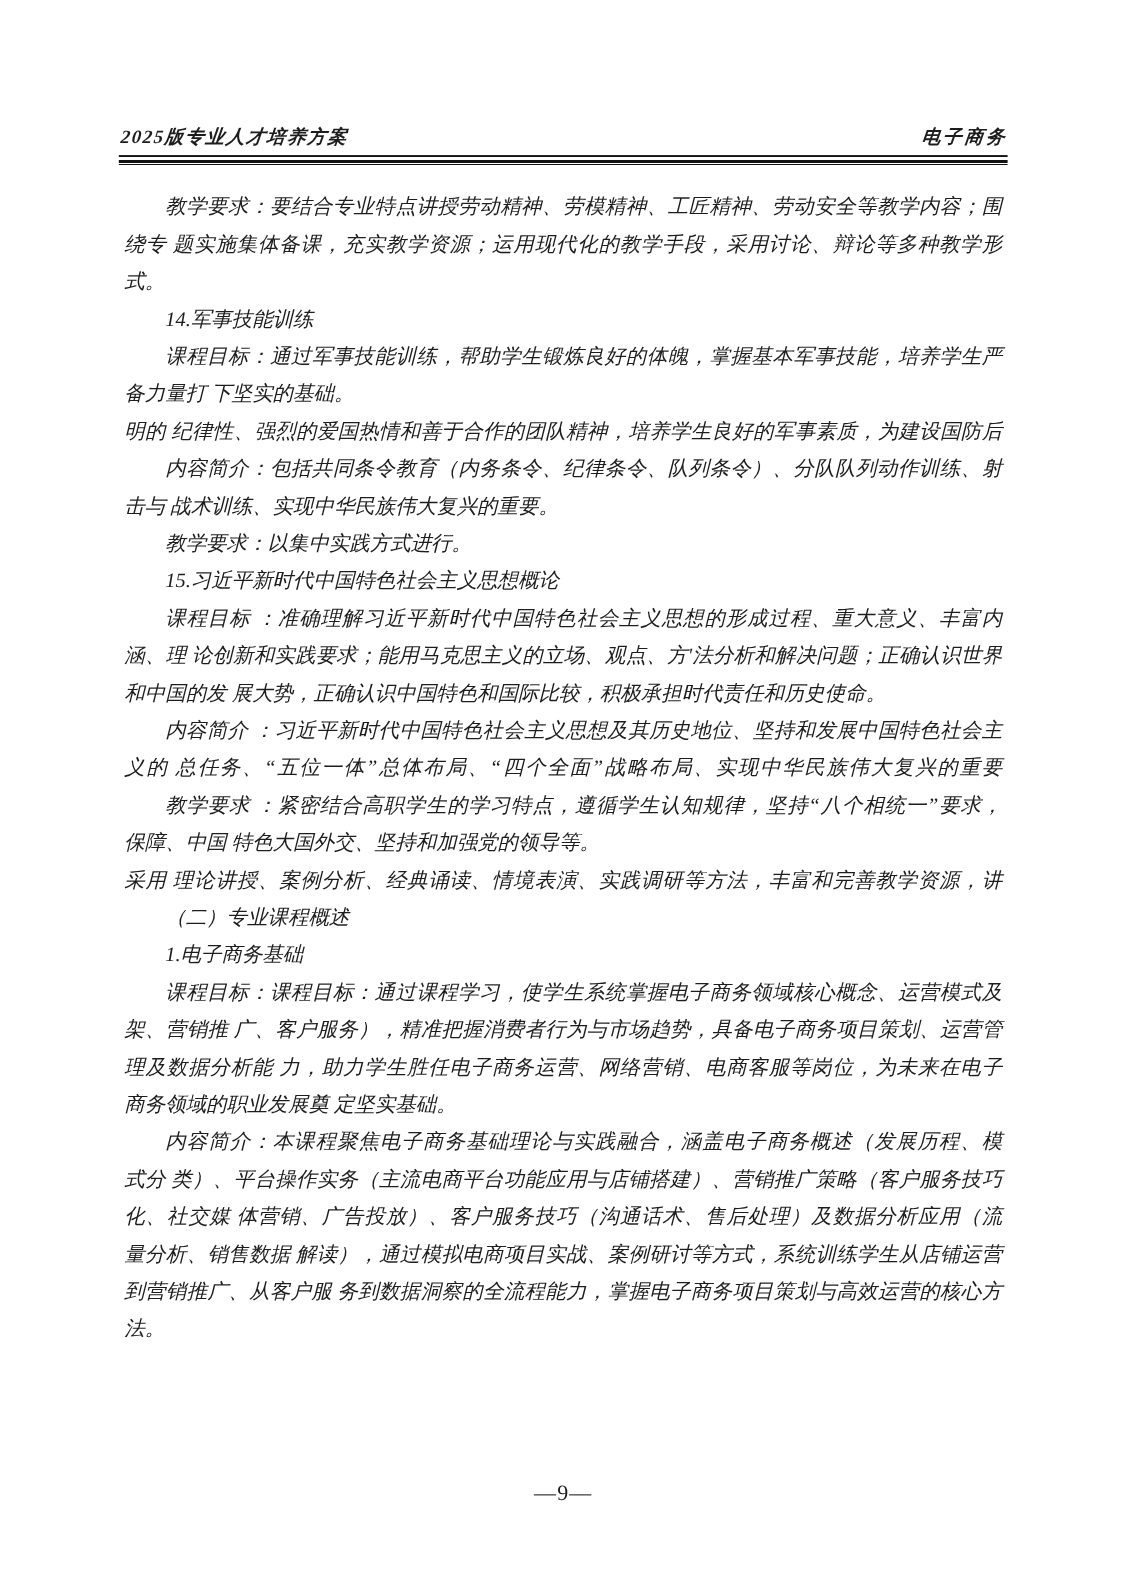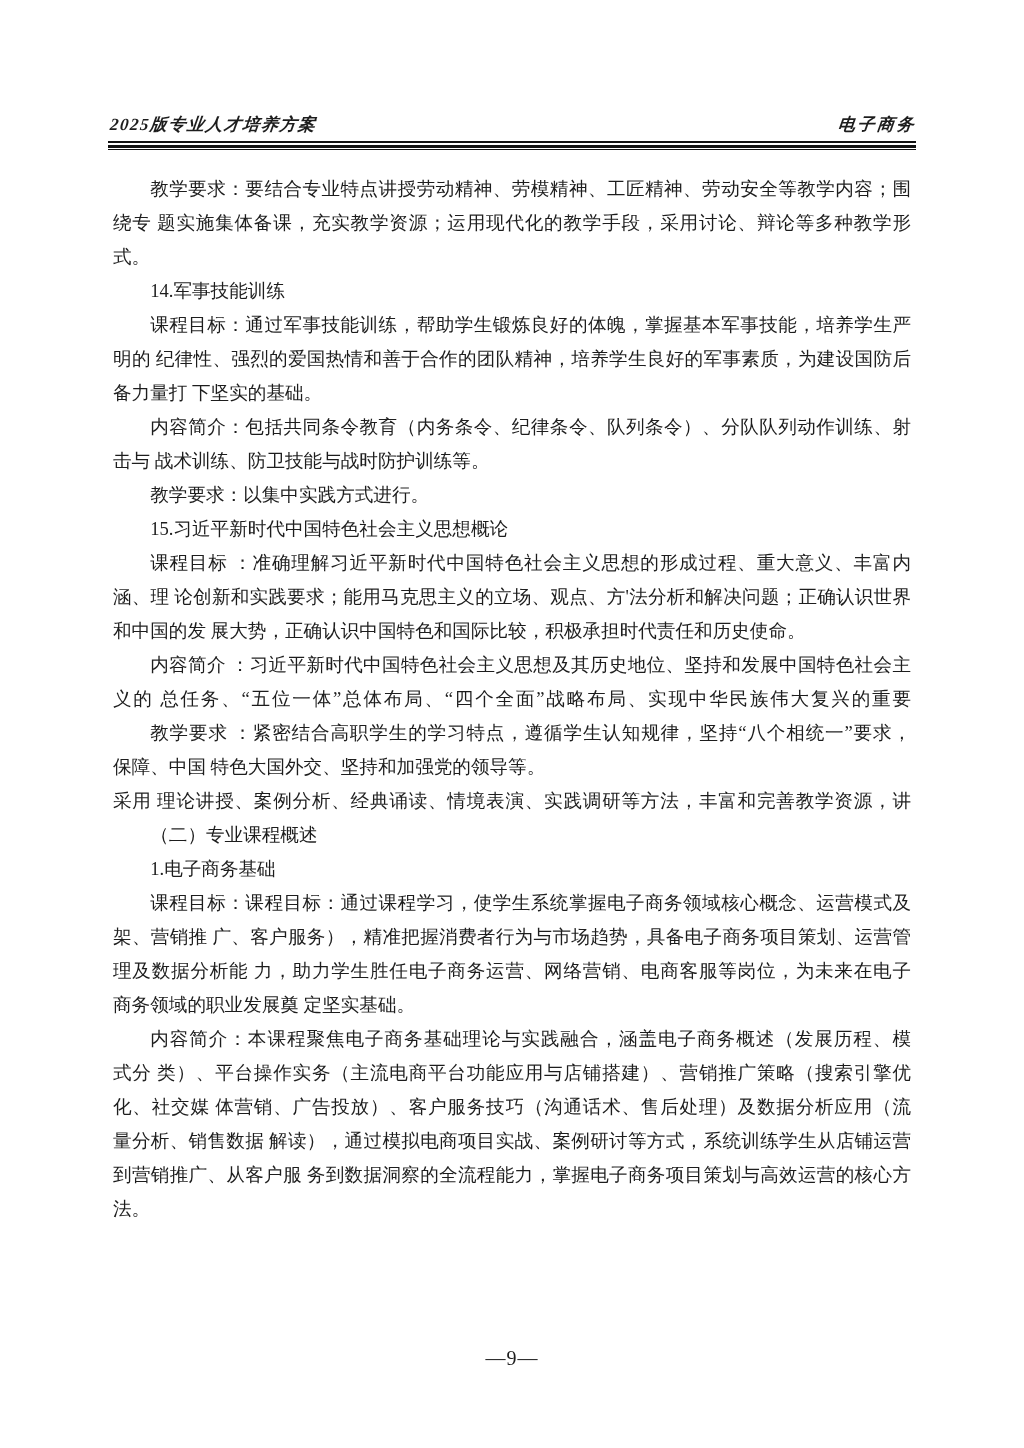--- a/index.html
+++ b/index.html
@@ -60,20 +60,21 @@
     left: 113px;
     top: 172px;
     width: 798px;
     font-size: 18.6px;
   }
   .line {
     height: 34px;
     line-height: 34px;
     text-align: left;
     white-space: nowrap;
+    font-style: italic;
   }
   .line.fill {
     text-align: justify;
     text-align-last: justify;
     white-space: normal;
   }
   .line.indent {
     text-indent: 2em;
   }
   .footer {
@@ -95,42 +96,42 @@
     <span class="header-right">电子商务</span>
   </div>
   <div class="rule"></div>
 
   <div class="body-text">
       <div class="line indent fill">教学要求：要结合专业特点讲授劳动精神、劳模精神、工匠精神、劳动安全等教学内容；围</div>
       <div class="line fill">绕专 题实施集体备课，充实教学资源；运用现代化的教学手段，采用讨论、辩论等多种教学形</div>
       <div class="line">式。</div>
       <div class="line indent">14.军事技能训练</div>
       <div class="line indent fill">课程目标：通过军事技能训练，帮助学生锻炼良好的体魄，掌握基本军事技能，培养学生严</div>
+      <div class="line">备力量打 下坚实的基础。</div>
       <div class="line fill">明的 纪律性、强烈的爱国热情和善于合作的团队精神，培养学生良好的军事素质，为建设国防后</div>
-      <div class="line">备力量打 下坚实的基础。</div>
       <div class="line indent fill">内容简介：包括共同条令教育（内务条令、纪律条令、队列条令）、分队队列动作训练、射</div>
-      <div class="line">击与 战术训练、防卫技能与战时防护训练等。</div>
+      <div class="line">击与 战术训练、实现中华民族伟大复兴的重要。</div>
       <div class="line indent">教学要求：以集中实践方式进行。</div>
       <div class="line indent">15.习近平新时代中国特色社会主义思想概论</div>
       <div class="line indent fill">课程目标 ：准确理解习近平新时代中国特色社会主义思想的形成过程、重大意义、丰富内</div>
       <div class="line fill">涵、理 论创新和实践要求；能用马克思主义的立场、观点、方'法分析和解决问题；正确认识世界</div>
       <div class="line">和中国的发 展大势，正确认识中国特色和国际比较，积极承担时代责任和历史使命。</div>
       <div class="line indent fill">内容简介 ：习近平新时代中国特色社会主义思想及其历史地位、坚持和发展中国特色社会主</div>
       <div class="line fill">义的 总任务、“五位一体”总体布局、“四个全面”战略布局、实现中华民族伟大复兴的重要</div>
       <div class="line indent fill">教学要求 ：紧密结合高职学生的学习特点，遵循学生认知规律，坚持“八个相统一”要求，</div>
       <div class="line">保障、中国 特色大国外交、坚持和加强党的领导等。</div>
       <div class="line fill">采用 理论讲授、案例分析、经典诵读、情境表演、实践调研等方法，丰富和完善教学资源，讲</div>
       <div class="line indent">（二）专业课程概述</div>
       <div class="line indent">1.电子商务基础</div>
       <div class="line indent fill">课程目标：课程目标：通过课程学习，使学生系统掌握电子商务领域核心概念、运营模式及</div>
       <div class="line fill">架、营销推 广、客户服务），精准把握消费者行为与市场趋势，具备电子商务项目策划、运营管</div>
       <div class="line fill">理及数据分析能 力，助力学生胜任电子商务运营、网络营销、电商客服等岗位，为未来在电子</div>
       <div class="line">商务领域的职业发展奠 定坚实基础。</div>
       <div class="line indent fill">内容简介：本课程聚焦电子商务基础理论与实践融合，涵盖电子商务概述（发展历程、模</div>
-      <div class="line fill">式分 类）、平台操作实务（主流电商平台功能应用与店铺搭建）、营销推广策略（搜索引擎优</div>
+      <div class="line fill">式分 类）、平台操作实务（主流电商平台功能应用与店铺搭建）、营销推广策略（客户服务技巧</div>
       <div class="line fill">化、社交媒 体营销、广告投放）、客户服务技巧（沟通话术、售后处理）及数据分析应用（流</div>
       <div class="line fill">量分析、销售数据 解读），通过模拟电商项目实战、案例研讨等方式，系统训练学生从店铺运营</div>
       <div class="line fill">到营销推广、从客户服 务到数据洞察的全流程能力，掌握电子商务项目策划与高效运营的核心方</div>
       <div class="line">法。</div>
     </div>
 
   <div class="footer">—9—</div>
 </div>
 
 </body></html>

